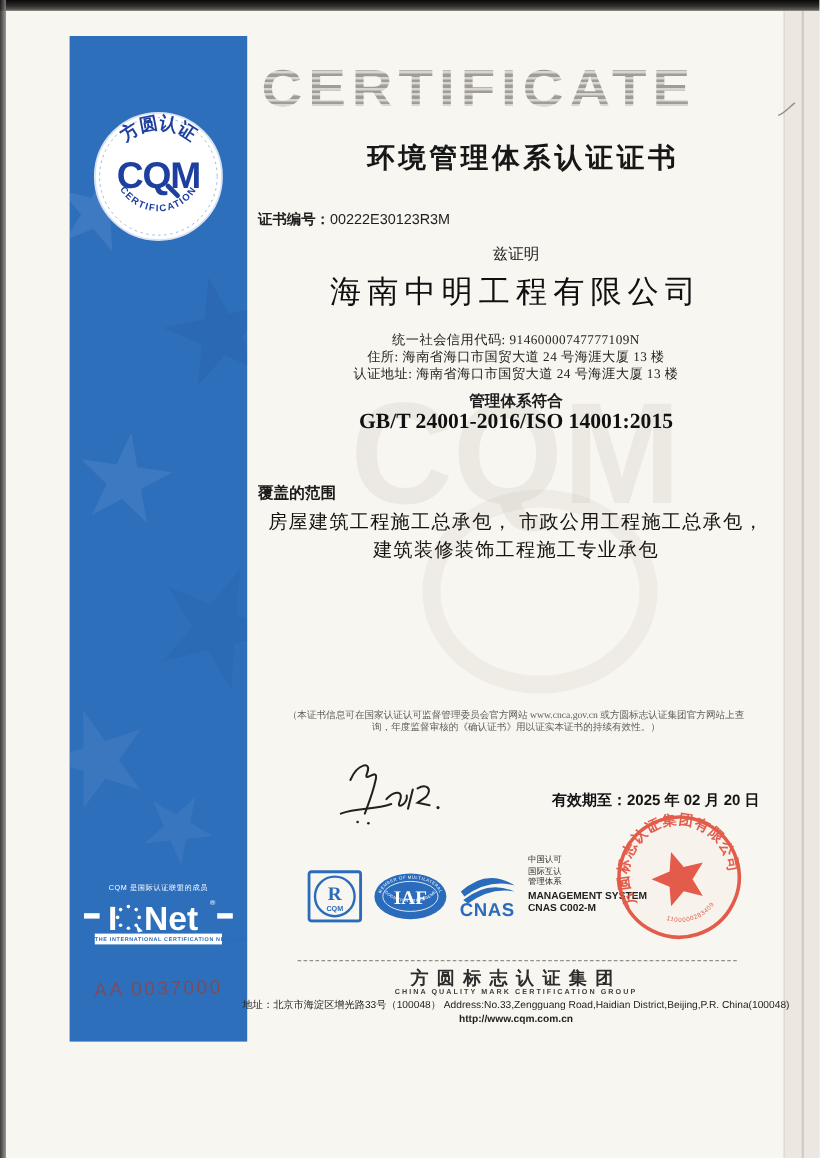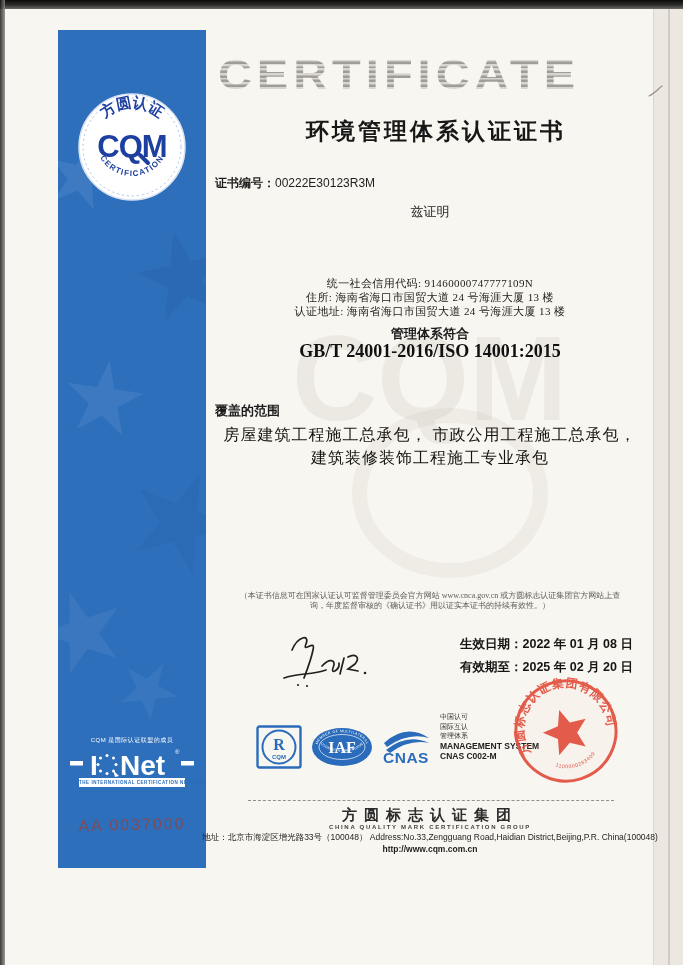--- a/index.html
+++ b/index.html
@@ -163,20 +163,21 @@
 <div class="content">
 
   <div class="cert-word">CERTIFICATE</div>
   <div class="cn-title">环境管理体系认证证书</div>
 
   <div class="cert-no">
     <span class="lbl">证书编号：</span><span>00222E30123R3M</span>
   </div>
 
   <div class="certify">兹证明</div>
+  <div class="company">海南中明工程有限公司</div>
 
   <div class="kai-line" style="top:276px;">统一社会信用代码: 91460000747777109N</div>
   <div class="kai-line" style="top:290px;">住所: 海南省海口市国贸大道 24 号海涯大厦 13 楼</div>
   <div class="kai-line" style="top:304px;">认证地址: 海南省海口市国贸大道 24 号海涯大厦 13 楼</div>
 
   <div class="conform">管理体系符合</div>
   <div class="standard">GB/T 24001-2016/ISO 14001:2015</div>
 
   <div class="scope-label">覆盖的范围</div>
   <div class="scope1">房屋建筑工程施工总承包， 市政公用工程施工总承包，</div>
@@ -190,21 +191,20 @@
       <path d="M8 50 C 22 45, 36 47, 50 42"></path>
       <path d="M46 38 C 53 30, 61 31, 57 40 C 54 47, 64 42, 63 35"></path>
       <path d="M68 30 L 64 46"></path>
       <path d="M72 29 C 79 25, 85 29, 79 36 L 72 41 L 82 43"></path>
       <circle cx="22" cy="57" r="1.1" fill="#23211e" stroke="none"></circle>
       <circle cx="31" cy="58" r="1.1" fill="#23211e" stroke="none"></circle>
       <circle cx="89" cy="45" r="1.3" fill="#23211e" stroke="none"></circle>
     </g>
   </svg>
 
-  <div class="date-line1">生效日期：2022 年 01 月 08 日</div>
   <div class="date-line2">有效期至：2025 年 02 月 20 日</div>
 
   <svg class="rcqm" viewBox="0 0 46 44">
     <rect x="1.5" y="1.5" width="43" height="41" rx="2" fill="none" stroke="#2a6cbb" stroke-width="2.4"></rect>
     <circle cx="23" cy="22" r="16.5" fill="none" stroke="#2a6cbb" stroke-width="2"></circle>
     <text x="23" y="25" text-anchor="middle" font-family="Liberation Serif, serif" font-size="16" font-weight="bold" fill="#2a6cbb">R</text>
     <text x="23" y="34" text-anchor="middle" font-family="Liberation Sans, sans-serif" font-size="6" font-weight="bold" fill="#2a6cbb">CQM</text>
   </svg>
 
   <svg class="iaf" viewBox="0 0 62 40">

